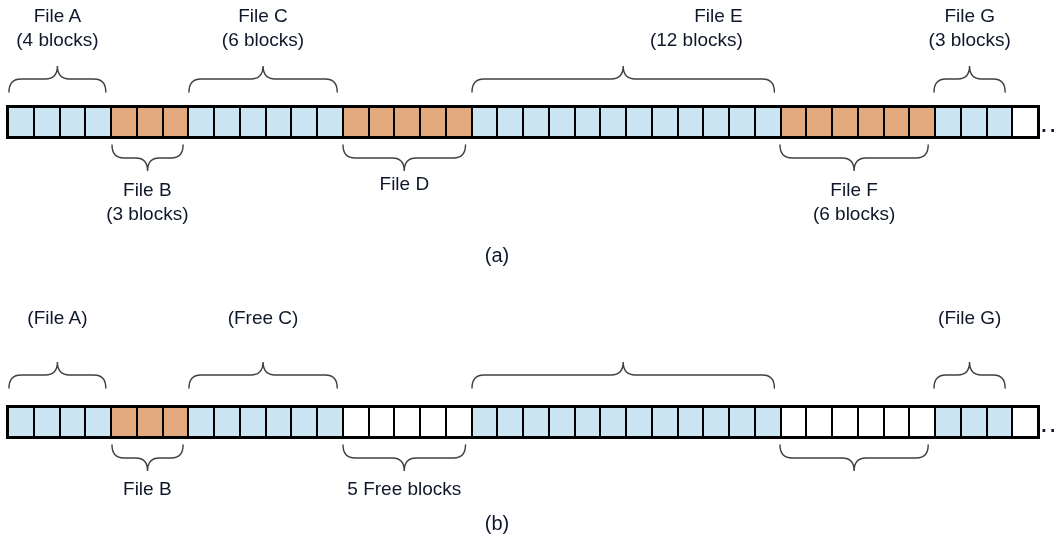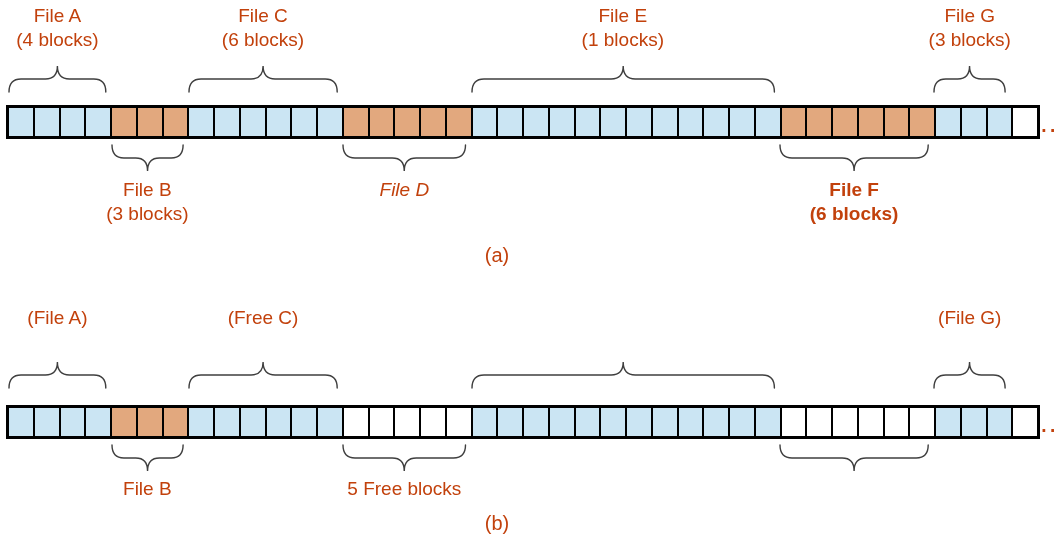--- a/index.html
+++ b/index.html
@@ -2,21 +2,21 @@
 <html><head>
 <meta charset="utf-8">
 <style>
   html, body { margin: 0; padding: 0; background: #ffffff; }
   #canvas {
     position: relative;
     width: 1059px;
     height: 547px;
     background: #ffffff;
     font-family: "Liberation Sans", sans-serif;
-    color: #c2410c;
+    color: #0f172a;
     overflow: hidden;
   }
   .strip {
     position: absolute;
     display: flex;
     border: 3px solid #000000;
     background: #ffffff;
     box-sizing: content-box;
   }
   .block {
@@ -106,34 +106,34 @@
     <svg width="148.20000000000002" height="26" class="brace" style="left: 188.9px; top: 66px;">
       <path d="M0,26 Q0,13 12,13 L62.10000000000001,13 Q74.10000000000001,13 74.10000000000001,0 Q74.10000000000001,13 86.10000000000001,13 L136.20000000000002,13 Q148.20000000000002,13 148.20000000000002,26" fill="none" stroke="#3f3f3f" stroke-width="1.4" stroke-linecap="round"></path>
     </svg>
     <div class="file-label" style="left: 143px; top: 4px; width: 240px;">
       <div>File C</div>
       <div>(6 blocks)</div>
     </div>
     <svg width="122.5" height="26" class="brace" style="left: 343.1px; top: 145px;">
       <path d="M0,0 Q0,13 12,13 L49.25,13 Q61.25,13 61.25,26 Q61.25,13 73.25,13 L110.5,13 Q122.5,13 122.5,0" fill="none" stroke="#3f3f3f" stroke-width="1.4" stroke-linecap="round"></path>
     </svg>
-    <div class="file-label" style="left: 284.35px; top: 178px; width: 240px; font-style: italic;">
+    <div class="file-label" style="left: 284.35px; top: 172px; width: 240px;">
       <div>File D</div>
     </div>
     <svg width="302.40000000000003" height="26" class="brace" style="left: 471.6px; top: 66px;">
       <path d="M0,26 Q0,13 12,13 L139.20000000000002,13 Q151.20000000000002,13 151.20000000000002,0 Q151.20000000000002,13 163.20000000000002,13 L290.40000000000003,13 Q302.40000000000003,13 302.40000000000003,26" fill="none" stroke="#3f3f3f" stroke-width="1.4" stroke-linecap="round"></path>
     </svg>
-    <div class="file-label" style="left: 502.8px; top: 4px; width: 240px;">
+    <div class="file-label" style="left: 502.8px; top: 4px; width: 240px; text-align: right;">
       <div>File E</div>
-      <div>(1 blocks)</div>
+      <div>(12 blocks)</div>
     </div>
     <svg width="148.20000000000005" height="26" class="brace" style="left: 780px; top: 145px;">
       <path d="M0,0 Q0,13 12,13 L62.10000000000002,13 Q74.10000000000002,13 74.10000000000002,26 Q74.10000000000002,13 86.10000000000002,13 L136.20000000000005,13 Q148.20000000000005,13 148.20000000000005,0" fill="none" stroke="#3f3f3f" stroke-width="1.4" stroke-linecap="round"></path>
     </svg>
-    <div class="file-label" style="left: 734.1px; top: 178px; width: 240px; font-weight: bold;">
+    <div class="file-label" style="left: 734.1px; top: 178px; width: 240px;">
       <div>File F</div>
       <div>(6 blocks)</div>
     </div>
     <svg width="71.10000000000002" height="26" class="brace" style="left: 934.2px; top: 66px;">
       <path d="M0,26 Q0,13 11.850000000000003,13 L23.70000000000001,13 Q35.55000000000001,13 35.55000000000001,0 Q35.55000000000001,13 47.40000000000001,13 L59.25000000000002,13 Q71.10000000000002,13 71.10000000000002,26" fill="none" stroke="#3f3f3f" stroke-width="1.4" stroke-linecap="round"></path>
     </svg>
     <div class="file-label" style="left: 849.75px; top: 4px; width: 240px;">
       <div>File G</div>
       <div>(3 blocks)</div>
     </div>

